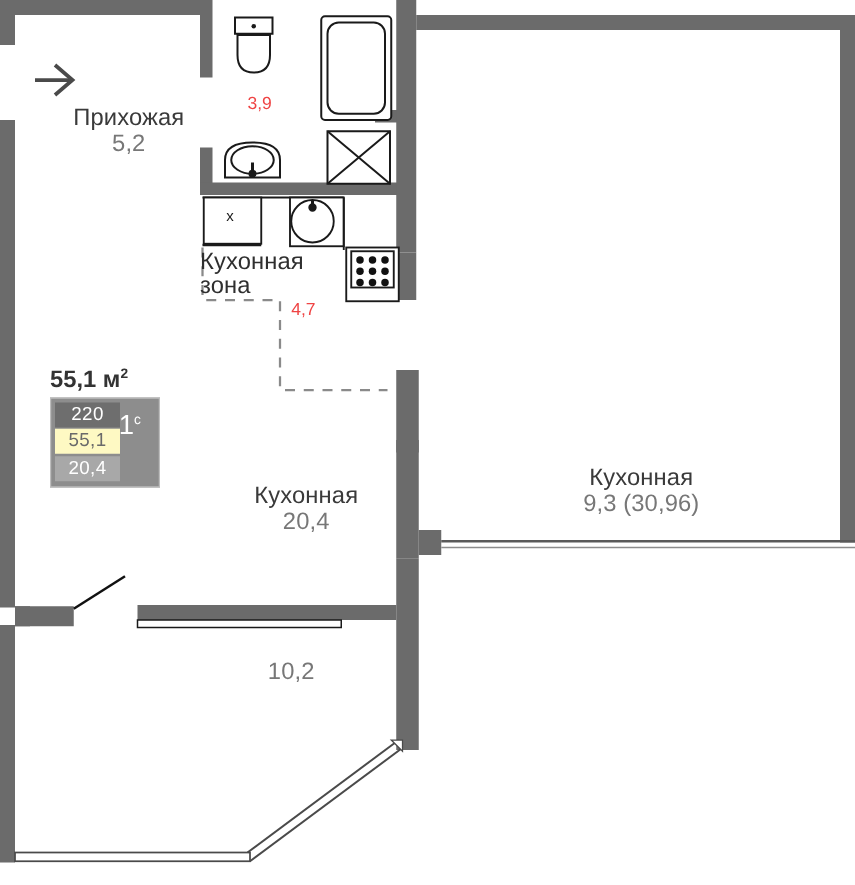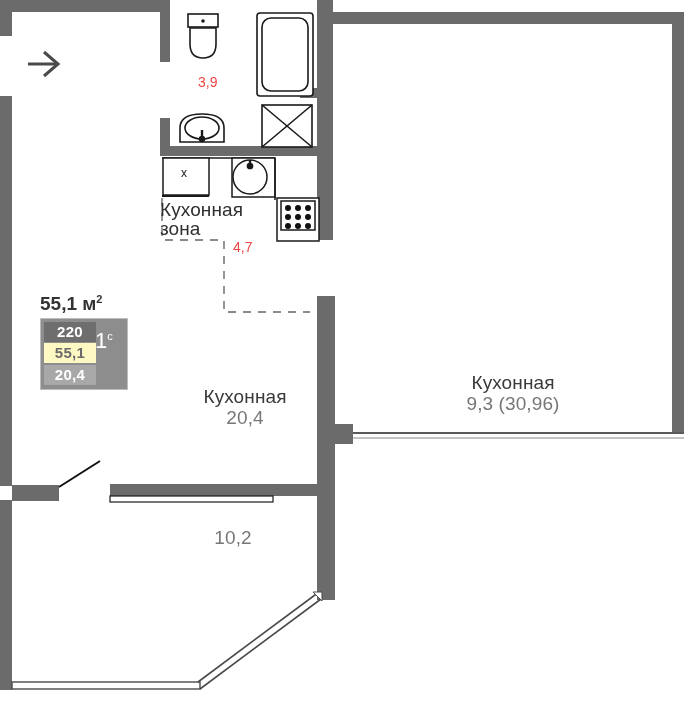--- a/index.html
+++ b/index.html
@@ -94,21 +94,21 @@
     height: 100%;
   }
   .badge-cell {
     position: absolute;
     left: 3px;
     width: 52px;
     height: 20px;
     box-sizing: border-box;
     color: #ffffff;
     font-size: 15px;
-    font-weight: bold;
+    font-weight: normal;
     text-align: center;
     line-height: 20px;
     letter-spacing: 0.3px;
   }
   #badge-rooms {
     top: 3px;
     background: #6e6e6e;
   }
   #badge-total {
     top: 24px;
@@ -247,20 +247,24 @@
         <circle cx="288" cy="226" r="3"></circle>
           <circle cx="298" cy="226" r="3"></circle>
           <circle cx="308" cy="226" r="3"></circle>
       </g>
     </g>
 
     <polyline points="162,198 162,240 224,240 224,312 310,312" fill="none" stroke="#8a8a8a" stroke-width="1.8" stroke-dasharray="8,7"></polyline>
 
   </svg>
 
+  <div class="room-label" style="left:38px; top:84px; width:130px;">
+    <span class="room-name">Прихожая</span>
+    <span class="room-area">5,2</span>
+  </div>
 
   <div class="area-only" style="left:198px; top:74px;">3,9</div>
 
   <div class="kitchen-label" style="left:160px; top:200px; width:116px;">
     <span class="room-name">Кухонная</span>
     <span class="room-name">зона</span>
   </div>
 
   <div class="area-only" style="left:233px; top:239px;">4,7</div>
 

